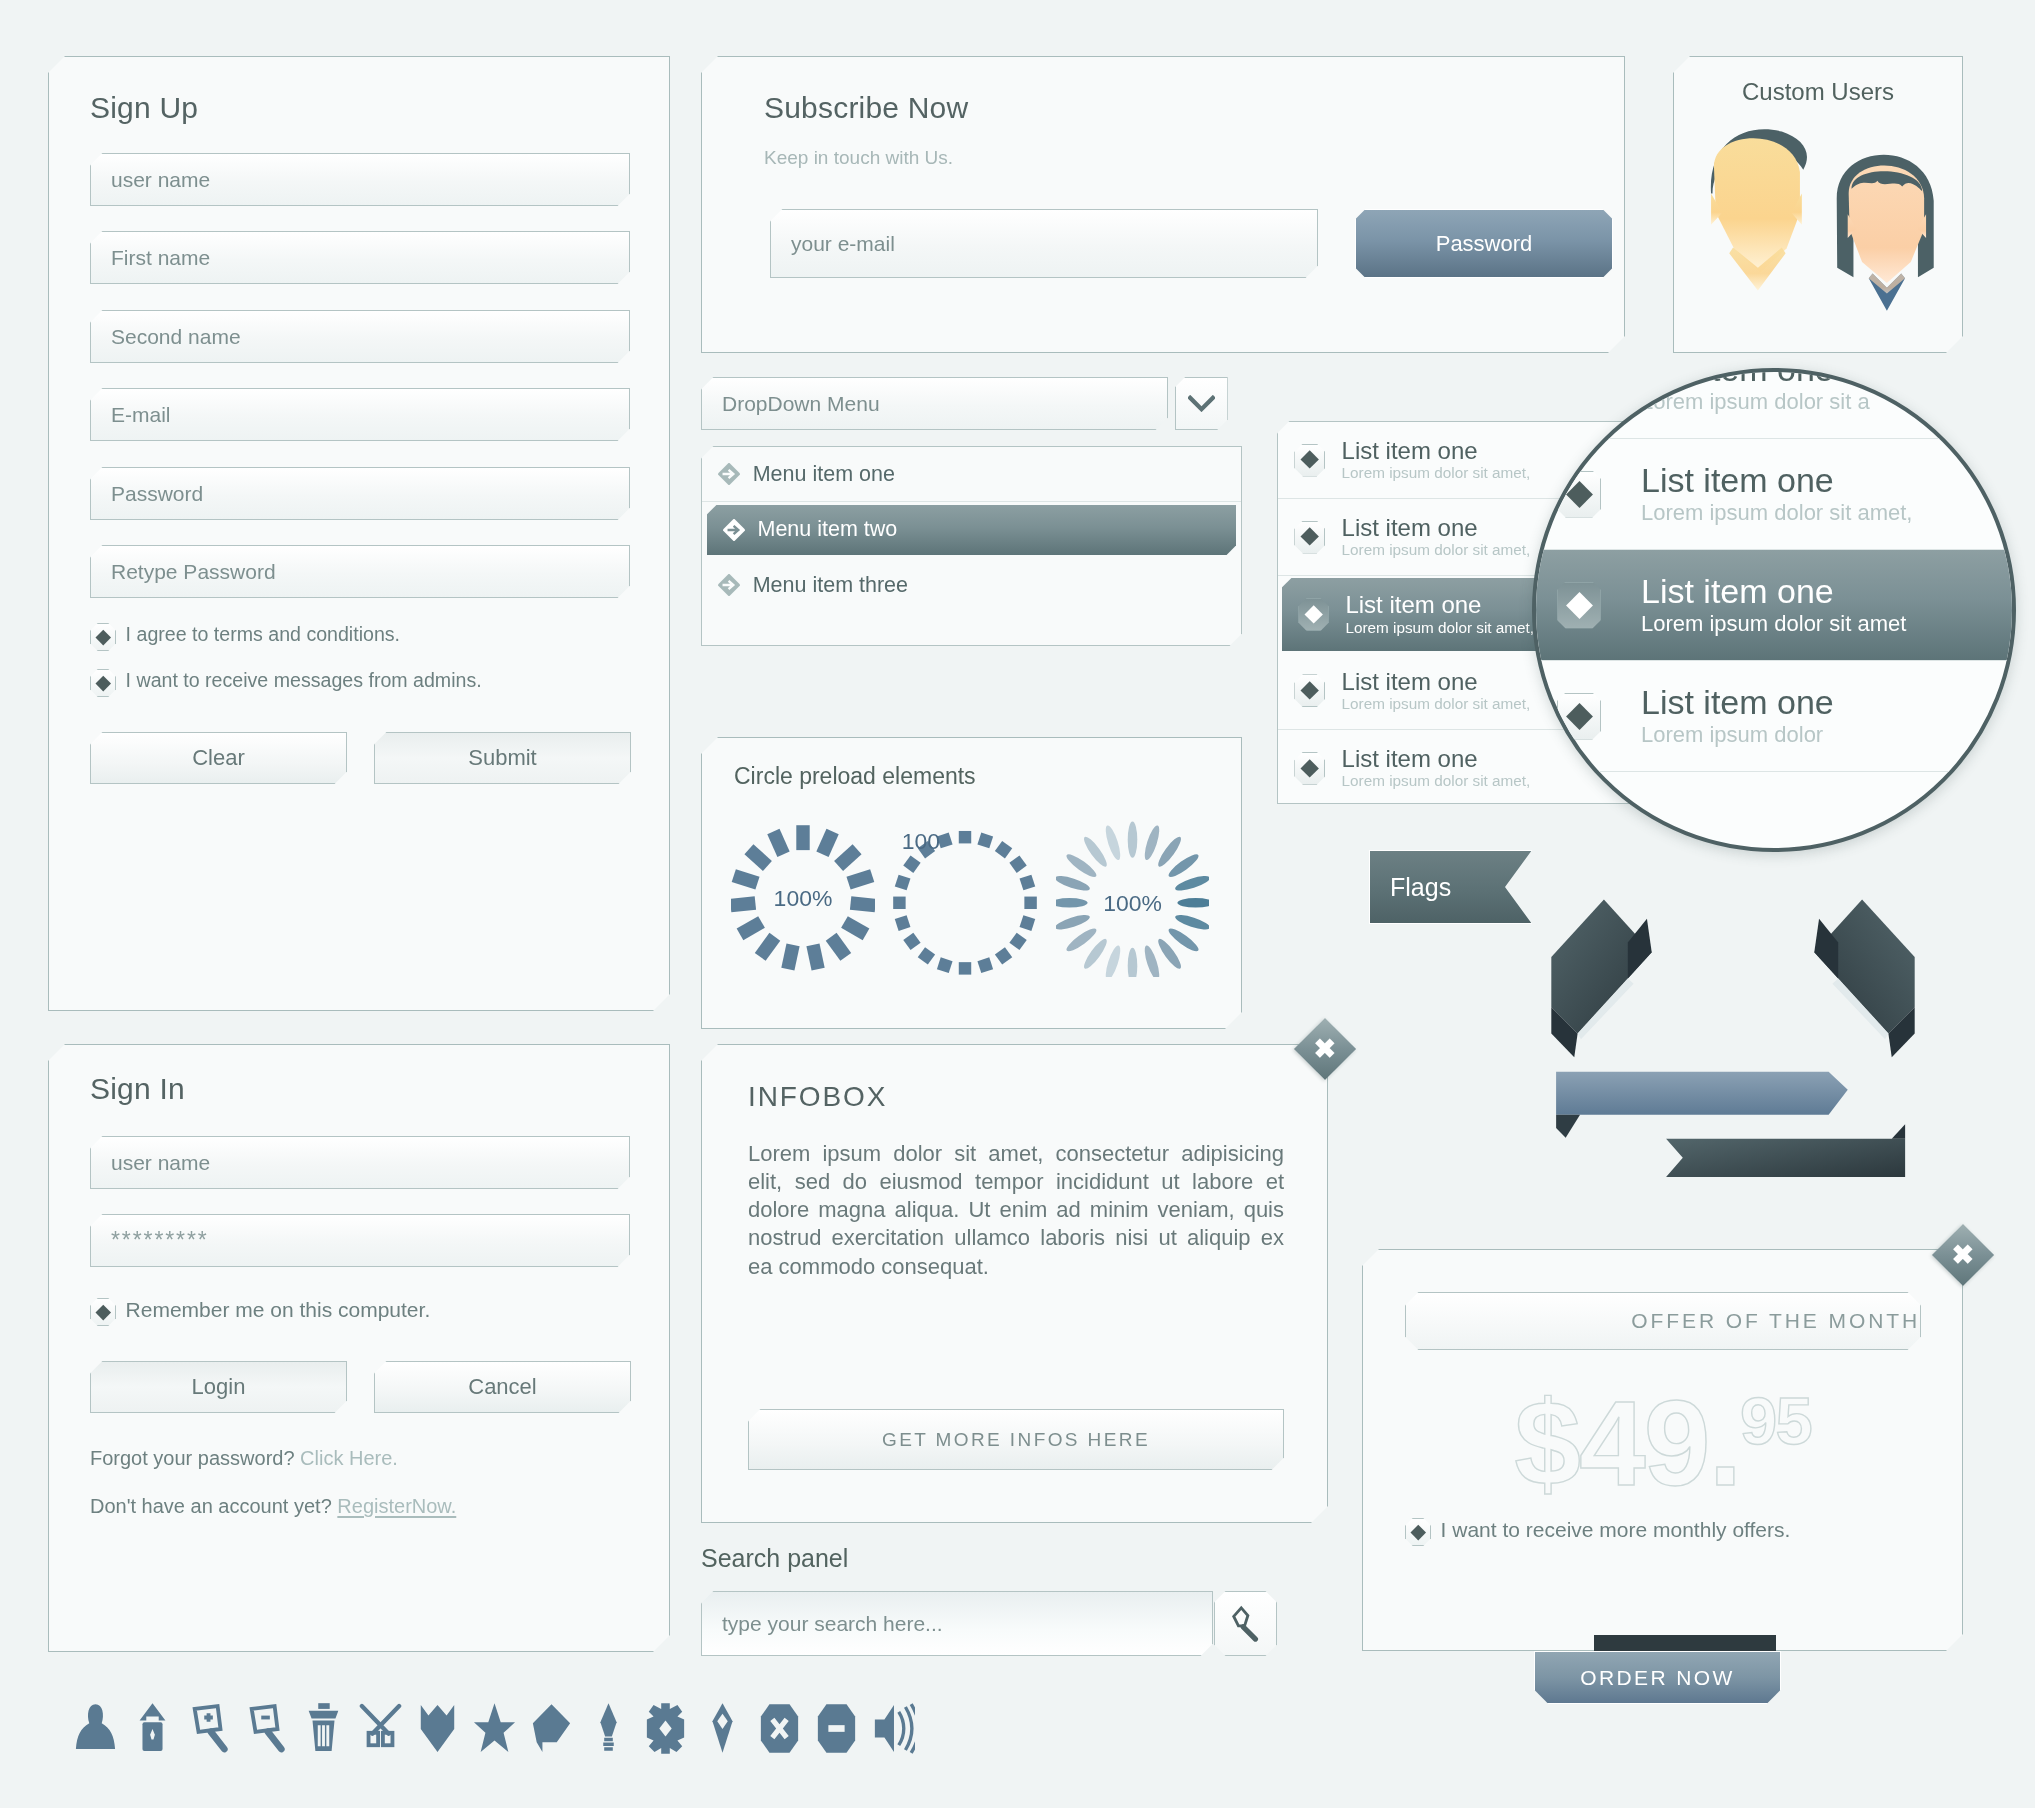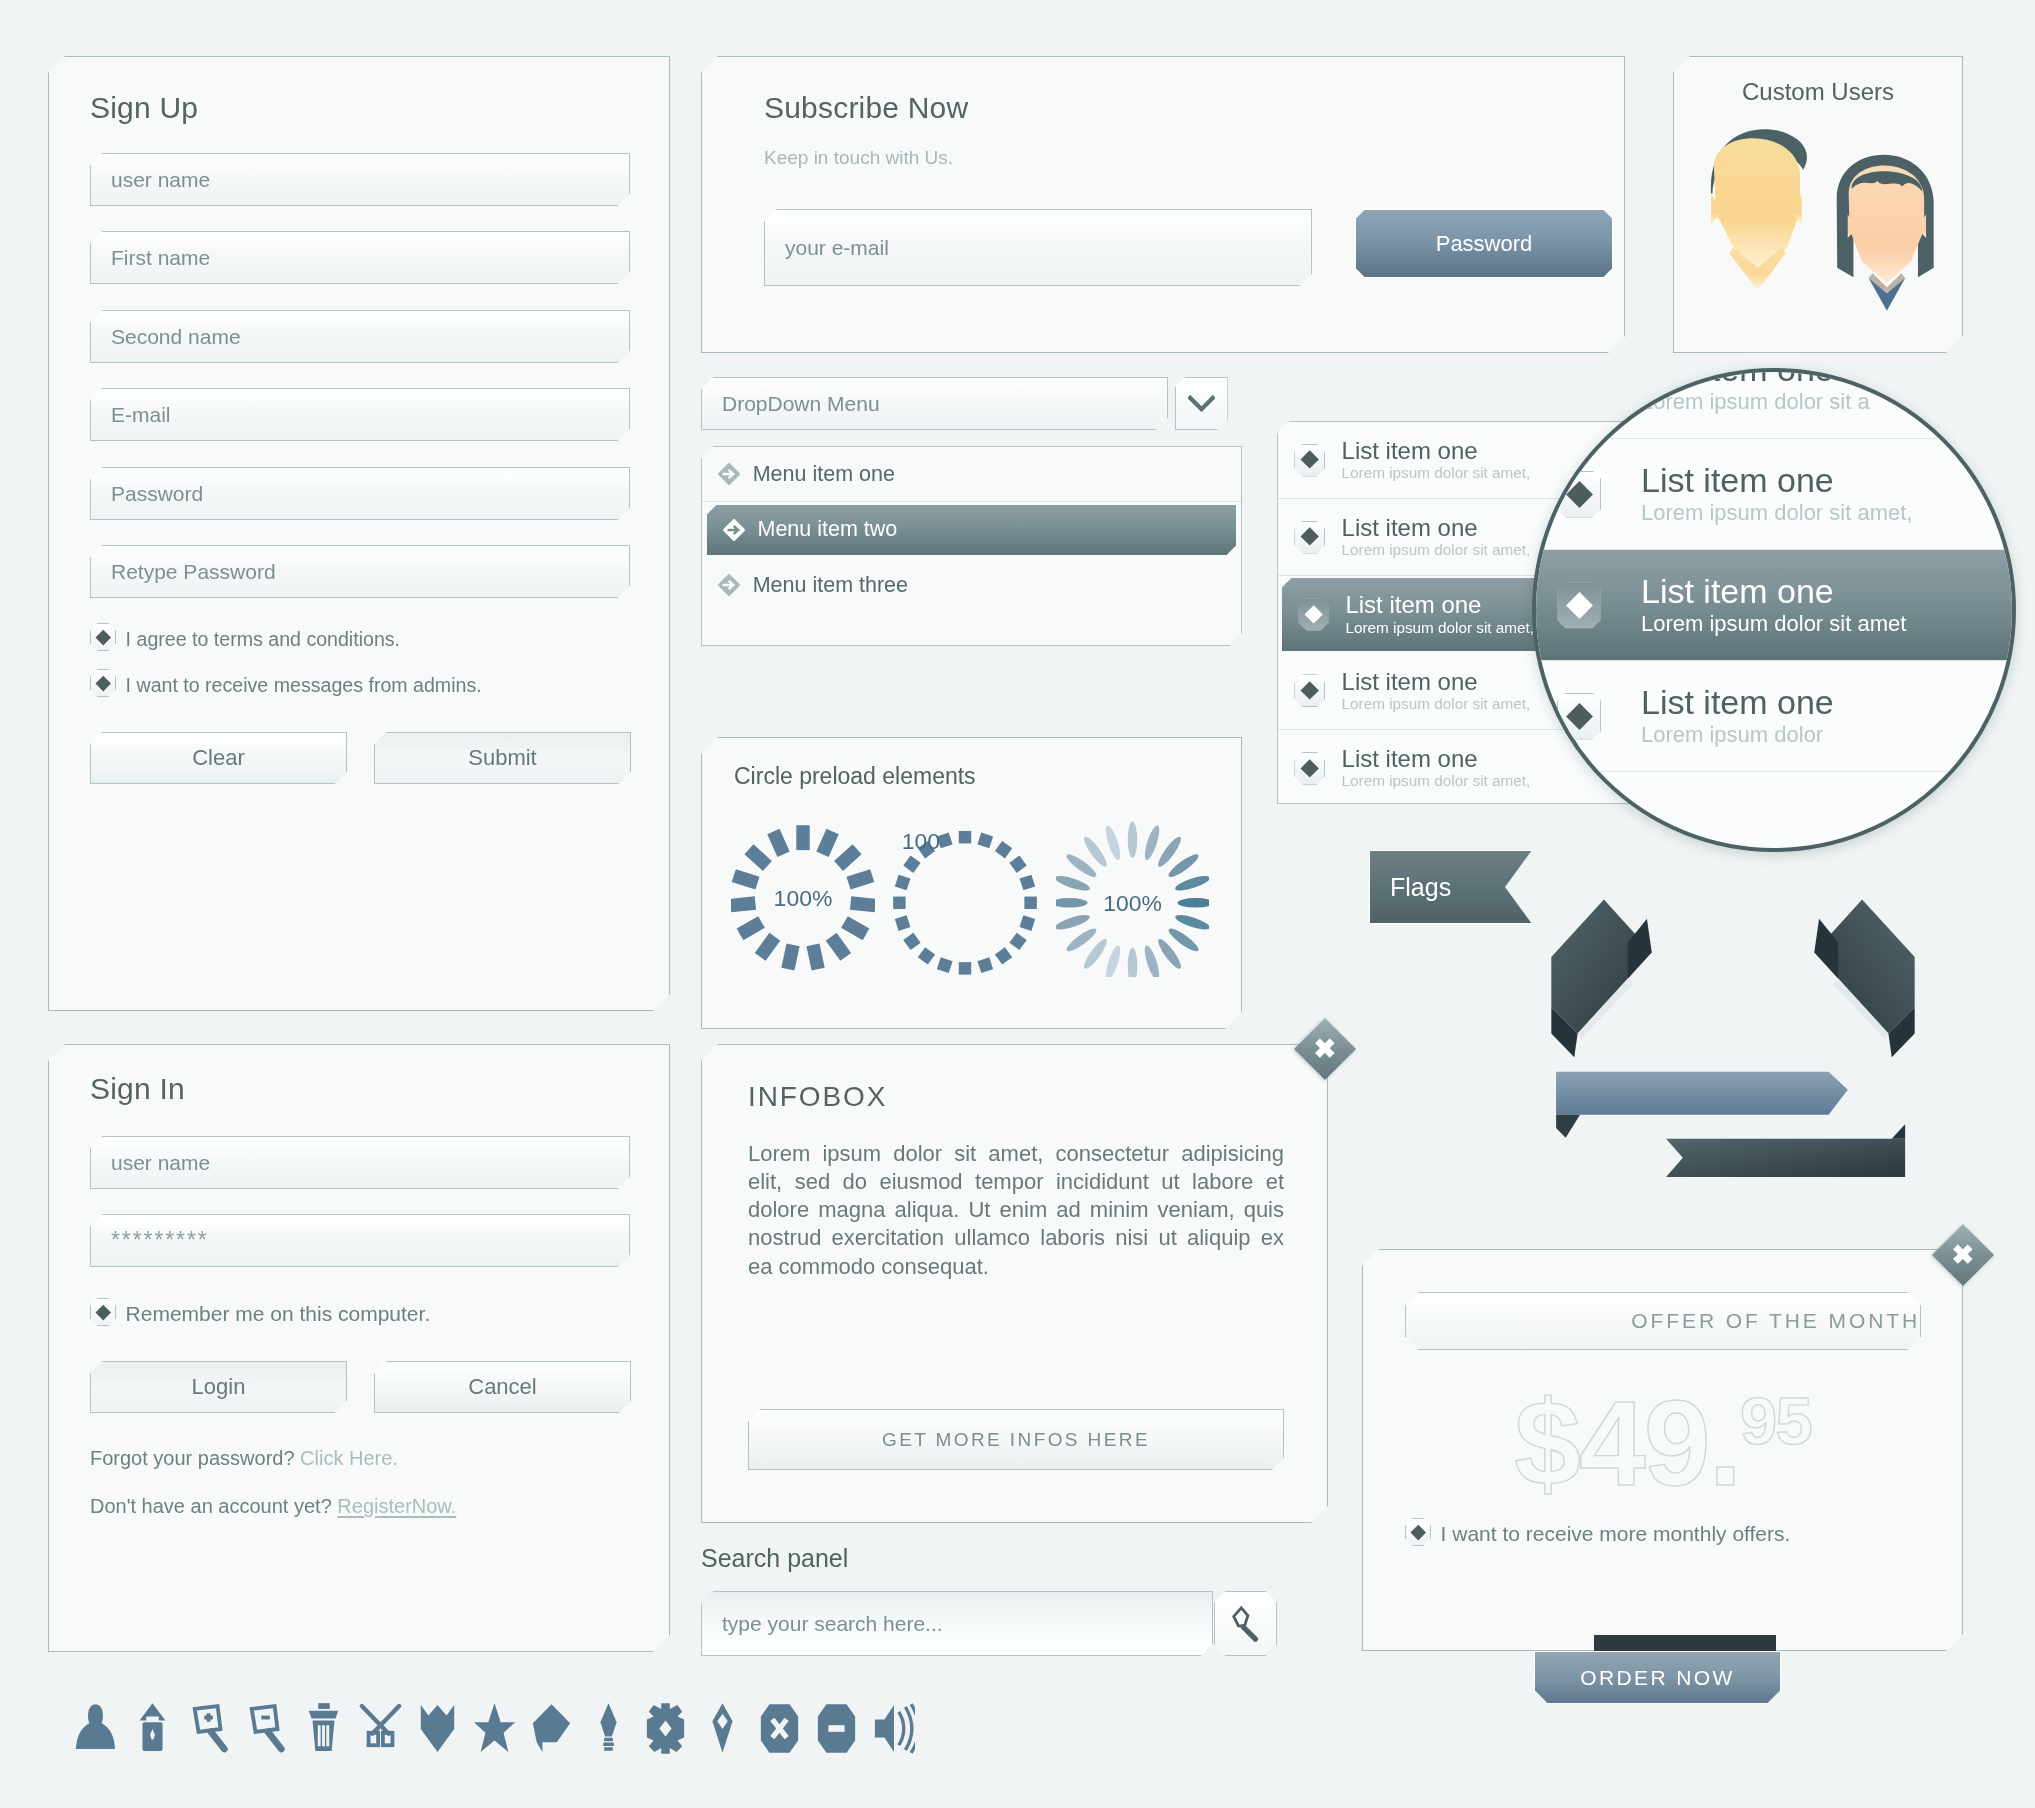--- a/index.html
+++ b/index.html
@@ -66,21 +66,21 @@
   .chk {
     width: 26px; height: 28px; flex: 0 0 auto;
     background: linear-gradient(180deg,#ffffff 0%, #eef3f3 100%);
     border: 1.4px solid #b4c4c4;
     clip-path: polygon(7.7px 0, calc(100% - 7.7px) 0, 100% 7.7px, 100% calc(100% - 7.7px), calc(100% - 7.7px) 100%, 7.7px 100%, 0 calc(100% - 7.7px), 0 7.7px);
     display: flex; align-items: center; justify-content: center;
     cursor: pointer;
   }
   .chk i { width: 10.5px; height: 10.5px; background: #4d5d5d; transform: rotate(45deg); display: block; }
   .chk.on i { background: #4d5d5d; }
-  .chk-row { display: flex; align-items: flex-end; gap: 9.6px; font-size: 19.6px; color: #6d8080; }
+  .chk-row { display: flex; align-items: flex-start; gap: 9.6px; font-size: 19.6px; color: #6d8080; }
 
   
   .link { color: #a9bcbc; }
   .link.u { text-decoration: underline; text-underline-offset: 2.9px; }
 
   
   .dd-wrap { position: absolute; display: flex; gap: 6.7px; }
   .dd-arrow {
     width: 53px; height: 53px;
     background: linear-gradient(180deg,#ffffff 0%,#f2f6f6 100%);
@@ -271,21 +271,21 @@
     </div>
     <div style="position:absolute; left:41px; top:450px; font-size:20px; color:#6d8080;">
       <span>Don't have an account yet?</span>
       <span class="link u">RegisterNow.</span>
     </div>
   </div>
 
   <div class="panel" style="left:701px; top:56px; width:924px; height:297px;">
     <div class="panel-title" style="position:absolute; left:62px; top:34px;">Subscribe Now</div>
     <div class="panel-sub" style="position:absolute; left:62px; top:82px;">Keep in touch with Us.</div>
-    <div class="field" style="position:absolute; left:62px; top:152px; width:548px; height:77px;text-align:center;">
+    <div class="field" style="position:absolute; left:68px; top:152px; width:548px; height:69px;text-align:center;">
       <span class="ph">your e-mail</span>
     </div>
     <div class="btn blue" style="position:absolute; left:653px; top:152px; width:258px; height:69px;">
       <span>Password</span>
     </div>
   </div>
 
   <div class="panel" style="left:1673px; top:56px; width:290px; height:297px;">
     <div style="position:absolute; left:0; right:0; top:21px; text-align:center; font-size:24px; color:#51625f;">Custom Users</div>
     <svg width="278" height="215" viewBox="0 0 580 450" style="position:absolute; left:6.7px; top:53px;">

